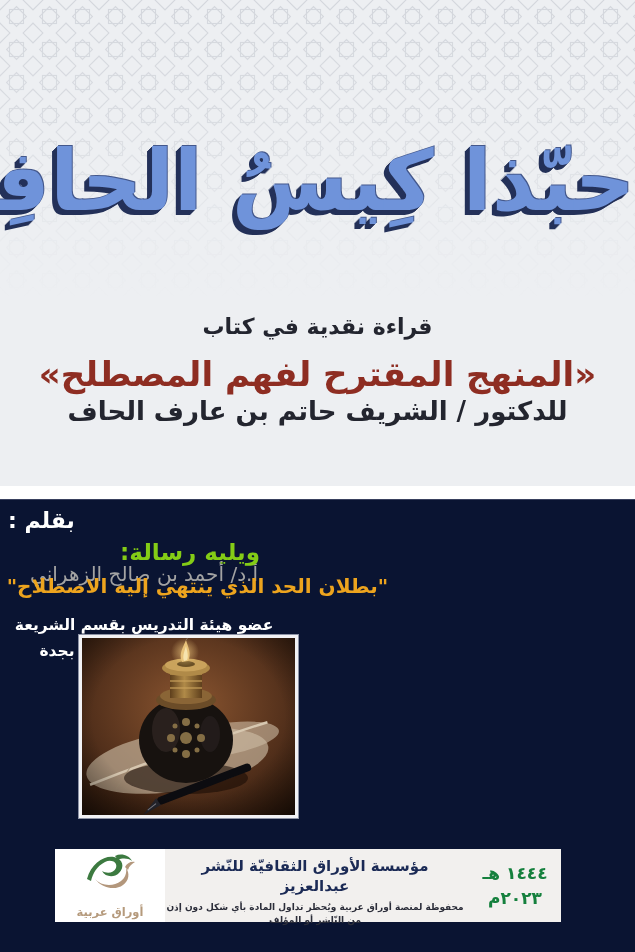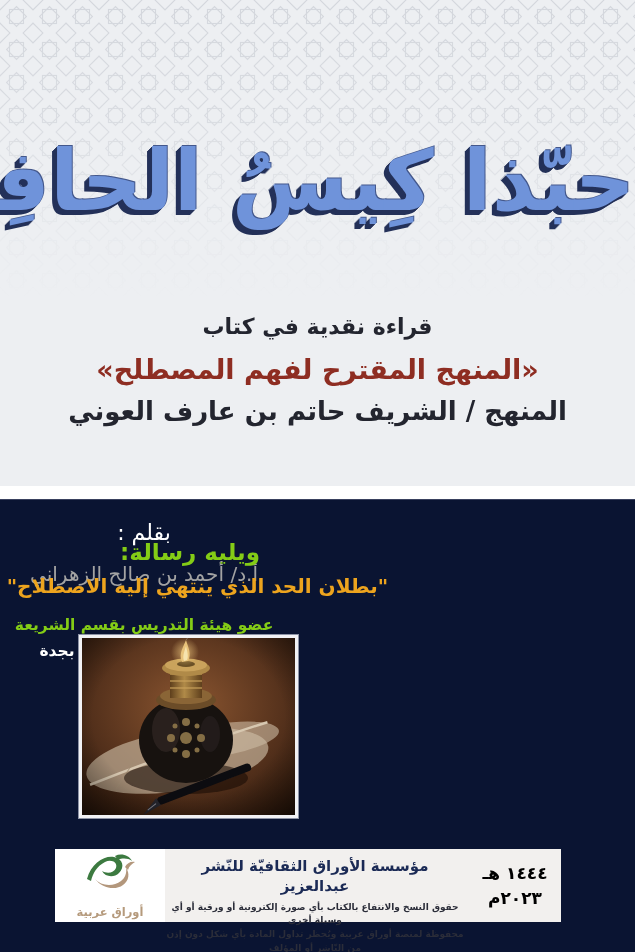--- a/index.html
+++ b/index.html
@@ -28,51 +28,51 @@
     letter-spacing:-1px;
     text-shadow:
       -1px 1px 0 #243159,
       -2px 2px 0 #243159,
       -3px 3px 0 #243159,
       -4px 4px 0 #243159,
       -5px 5px 0 #243159,
       1px -1px 0 #44588c;
   }
   .sub-line1{top:314px;font-size:22px;font-weight:bold;color:#23252f;}
-  .sub-line2{top:354px;font-size:27px;font-weight:bold;color:#8e2d22;}
+  .sub-line2{top:354px;font-size:34px;font-weight:bold;color:#8e2d22;}
   .sub-line3{top:396px;font-size:26px;font-weight:bold;color:#23252f;}
 
   .white-band{top:486px;left:0;width:635px;height:13px;background:#ffffff;}
 
   
   .dark-section{top:499px;left:0;width:635px;height:453px;background:#0a1432;border-top:1px solid #39415e;}
 
-  .byline-label{top:20px;left:8px;width:272px;text-align:center;color:#ffffff;font-size:22px;font-weight:normal;}
+  .byline-label{top:8px;left:8px;width:272px;text-align:left;color:#ffffff;font-size:22px;font-weight:bold;}
   .byline-author{top:62px;left:8px;width:272px;text-align:center;color:#a3a3a3;font-size:20px;white-space:nowrap;}
-  .byline-role1{top:116px;left:8px;width:272px;text-align:center;color:#84cc16;font-size:15.5px;font-weight:bold;}
+  .byline-role1{top:116px;left:8px;width:272px;text-align:center;color:#ffffff;font-size:15.5px;font-weight:bold;}
   .byline-role2{top:142px;left:8px;width:272px;text-align:center;color:#ffffff;font-size:15.5px;font-weight:bold;}
 
   .risala-label{top:39px;right:260px;width:370px;text-align:center;color:#84cc16;font-size:23px;font-weight:bold;}
   .risala-title{top:74px;right:245px;width:385px;text-align:center;color:#eda41e;font-size:20px;font-weight:bold;white-space:nowrap;}
 
   .photo-frame{
     top:135px;right:337px;
     width:213px;height:177px;
     border:3px solid #f2f2f5;
     box-shadow:0 0 0 1px #8d93a6;
     background:#2e1a10;
   }
   .photo-frame svg{display:block;}
 
   
   .footer-bar{top:349px;right:74px;width:506px;height:73px;background:#f2f0ee;}
   .footer-dates{
     position:absolute;top:0;right:0;width:92px;height:73px;
     display:flex;flex-direction:column;justify-content:center;align-items:center;
-    color:#000000;font-weight:bold;font-size:17px;line-height:1.45;
+    color:#15803d;font-weight:bold;font-size:17px;line-height:1.45;
   }
   .footer-center{position:absolute;top:7px;right:96px;width:300px;text-align:center;}
   .footer-publisher{font-size:15px;font-weight:bold;color:#1b2a55;line-height:1.35;}
   .footer-rights{font-size:9px;font-weight:bold;color:#2b2d39;line-height:1.55;margin-top:4px;}
   .logo-box{
     position:absolute;top:0;left:0;width:110px;height:73px;background:#ffffff;
     display:flex;flex-direction:column;justify-content:center;align-items:center;
   }
   .logo-text{font-size:11.5px;color:#b59a7c;font-weight:bold;margin-top:12px;}
 </style>
@@ -105,21 +105,21 @@
         </mask>
       </defs>
       <rect width="635" height="300" fill="url(#starpat)" mask="url(#fadeMask)"></rect>
     </svg>
   </div>
 
   <div class="abs ctr main-title">حبّذا كِيسُ الحافِظ</div>
 
   <div class="abs ctr sub-line1">قراءة نقدية في كتاب</div>
   <div class="abs ctr sub-line2">«المنهج المقترح لفهم المصطلح»</div>
-  <div class="abs ctr sub-line3">المنهج / الشريف حاتم بن عارف العوني</div>
+  <div class="abs ctr sub-line3">للدكتور / الشريف حاتم بن عارف الحاف</div>
 
   <div class="abs white-band"></div>
 
   <div class="abs dark-section">
 
     <div class="abs byline-label">بقلم :</div>
     <div class="abs byline-author">أ.د/ أحمد بن صالح الزهراني</div>
     <div class="abs byline-role1">عضو هيئة التدريس بقسم الشريعة</div>
     <div class="abs byline-role2">جامعة الملك عبدالعزيز بجدة</div>
 
@@ -217,21 +217,20 @@
     </div>
 
     <div class="abs footer-bar">
       <div class="footer-dates">
         <div>١٤٤٤ هـ</div>
         <div>٢٠٢٣م</div>
       </div>
       <div class="footer-center">
         <div class="footer-publisher">مؤسسة الأوراق الثقافيّة للنّشر عبدالعزيز</div>
         <div class="footer-rights">
-          <div>حقوق النسخ والانتفاع بالكتاب بأي صورة إلكترونية أو ورقية أو أي وسيلة أخرى</div>
           <div>محفوظة لمنصة أوراق عربية ويُحظر تداول المادة بأي شكل دون إذن من النّاشر أو المؤلف</div>
         </div>
       </div>
       <div class="logo-box" ,="">
         <svg width="58" height="40" viewBox="0 0 58 40" xmlns="http://www.w3.org/2000/svg">
           <path d="M6,26 C10,10 24,2 33,4 C42,6 44,14 38,20 C33,25 24,24 21,18 C26,21 33,20 35,15 C37,9 30,6 24,9 C16,13 12,20 10,28 Z" fill="#3c7a40"></path>
           <path d="M34,3 C40,0 48,2 51,8 C47,5 41,5 37,7 Z" fill="#3c7a40"></path>
           <path d="M14,26 C20,33 32,34 40,28 C44,25 46,20 45,15 C49,20 48,28 42,32 C34,38 21,35 14,26 Z" fill="#b3977c"></path>
           <path d="M44,14 C46,10 50,8 54,9 C51,11 48,13 47,17 Z" fill="#b3977c"></path>
         </svg>

